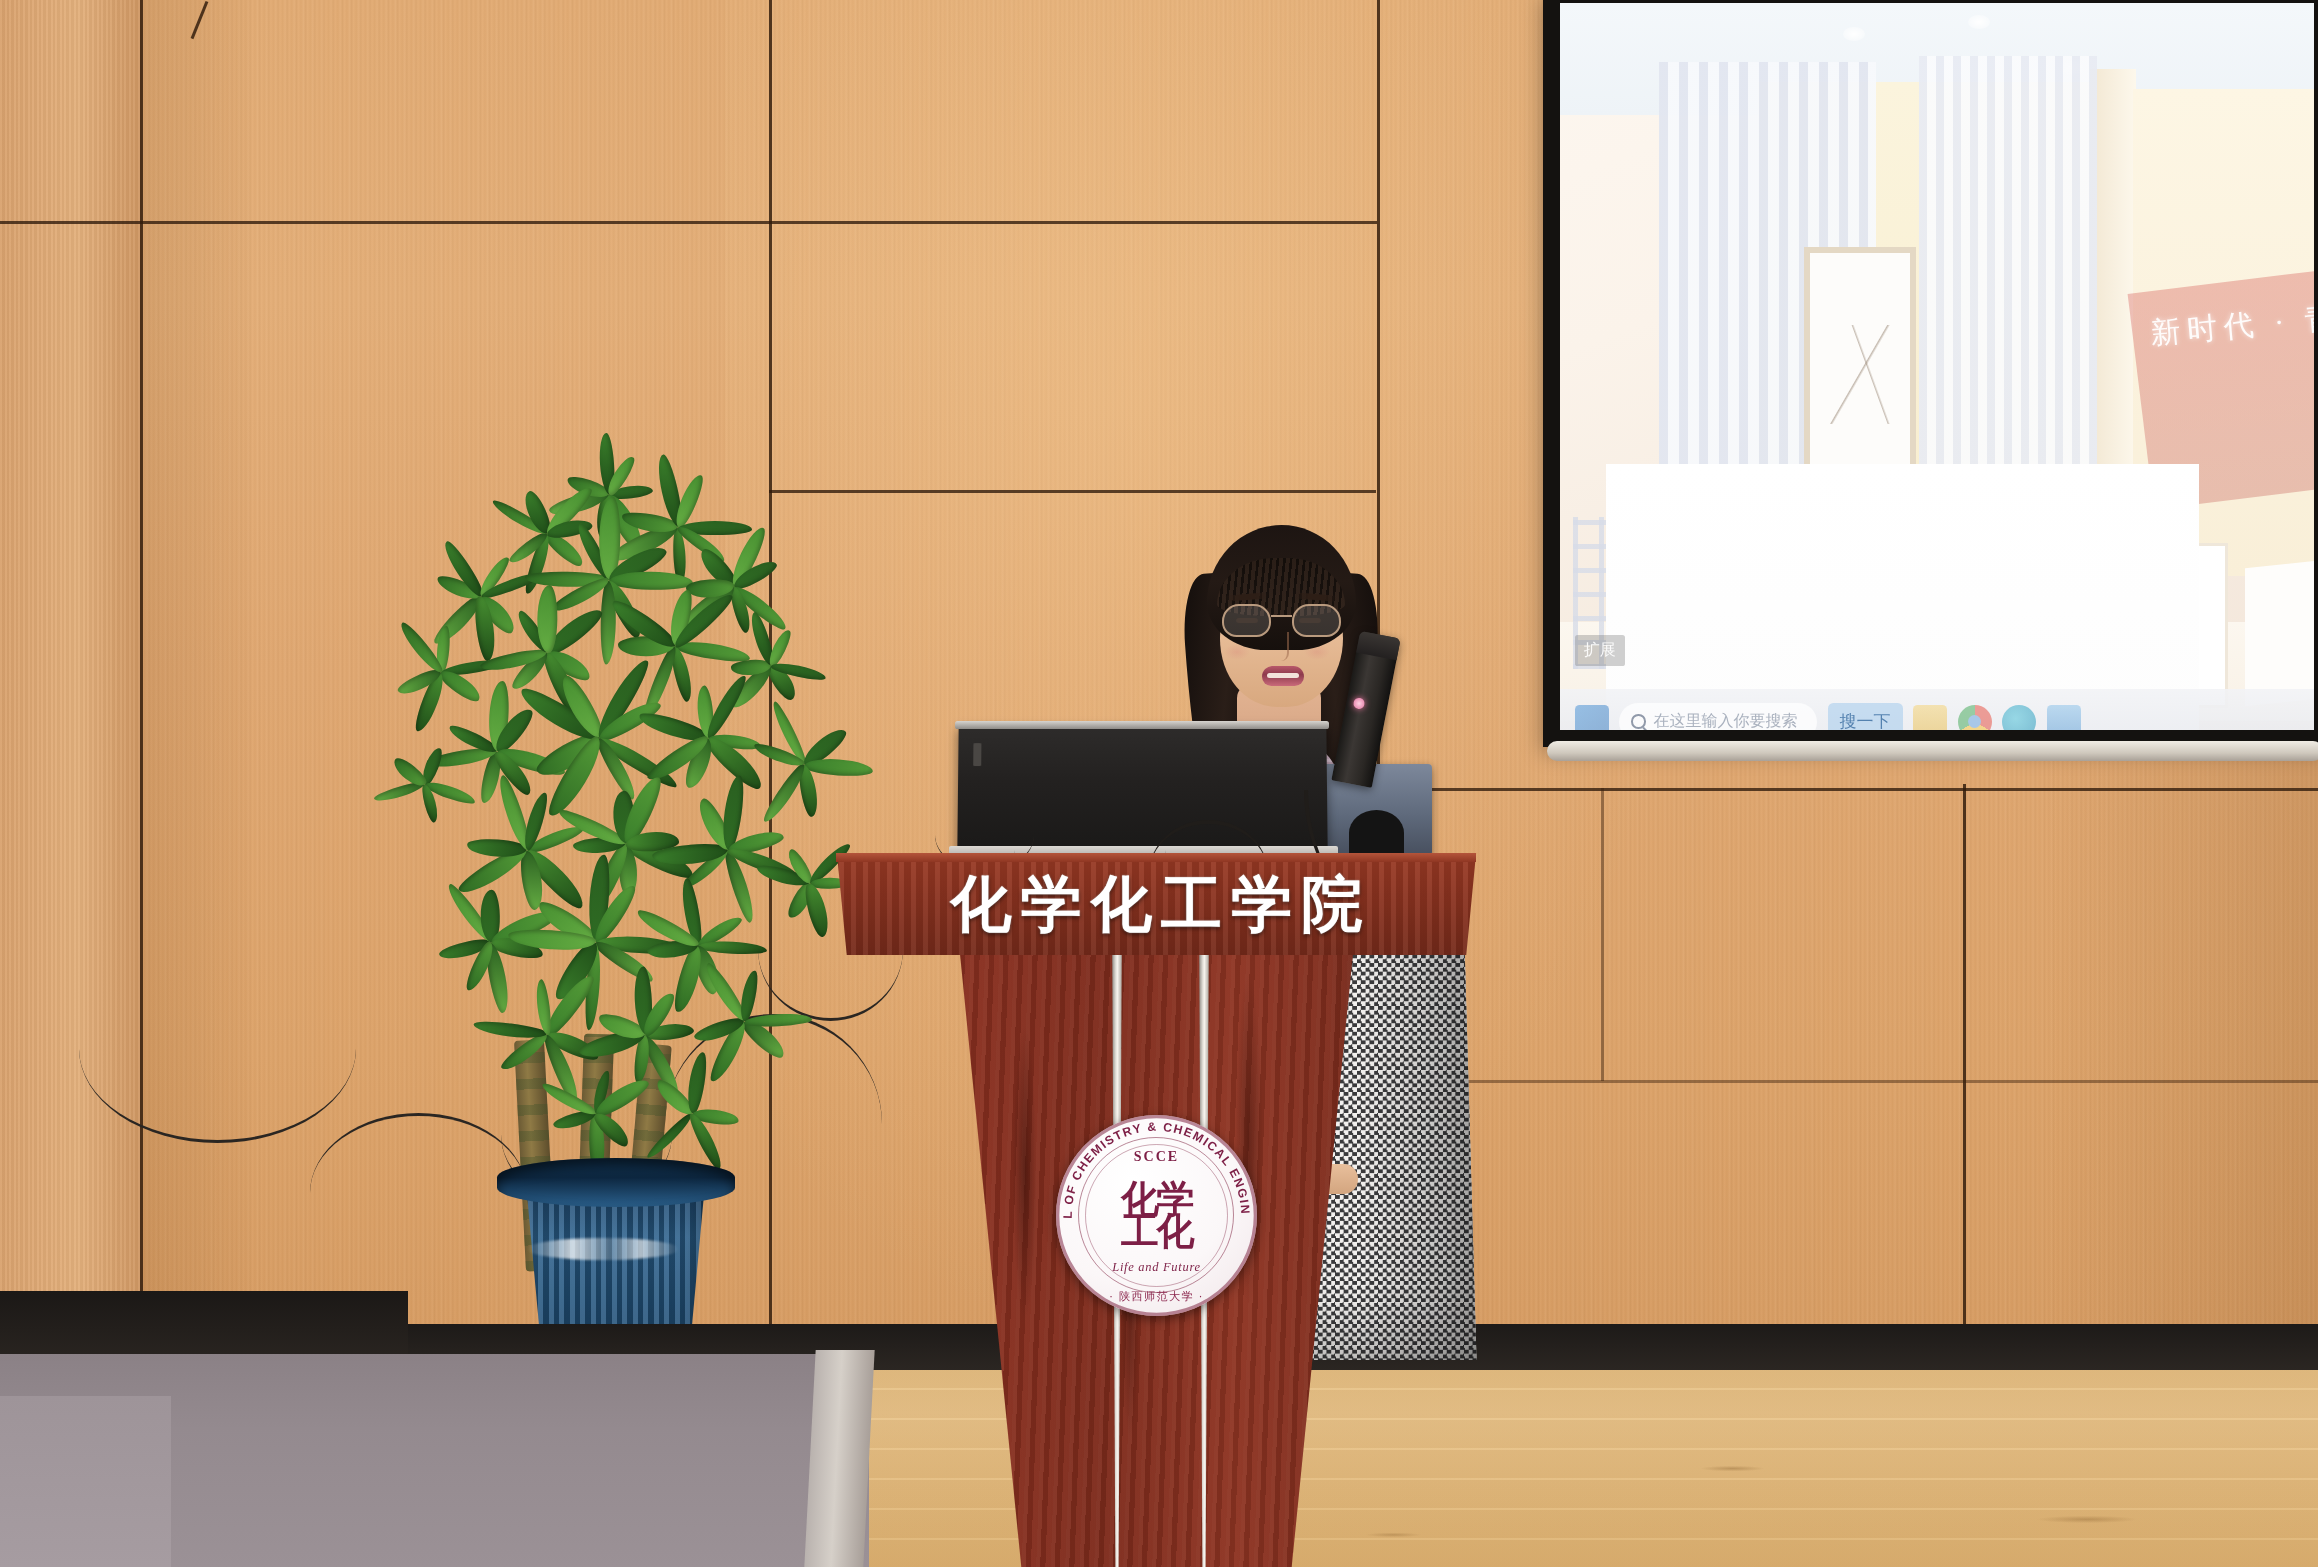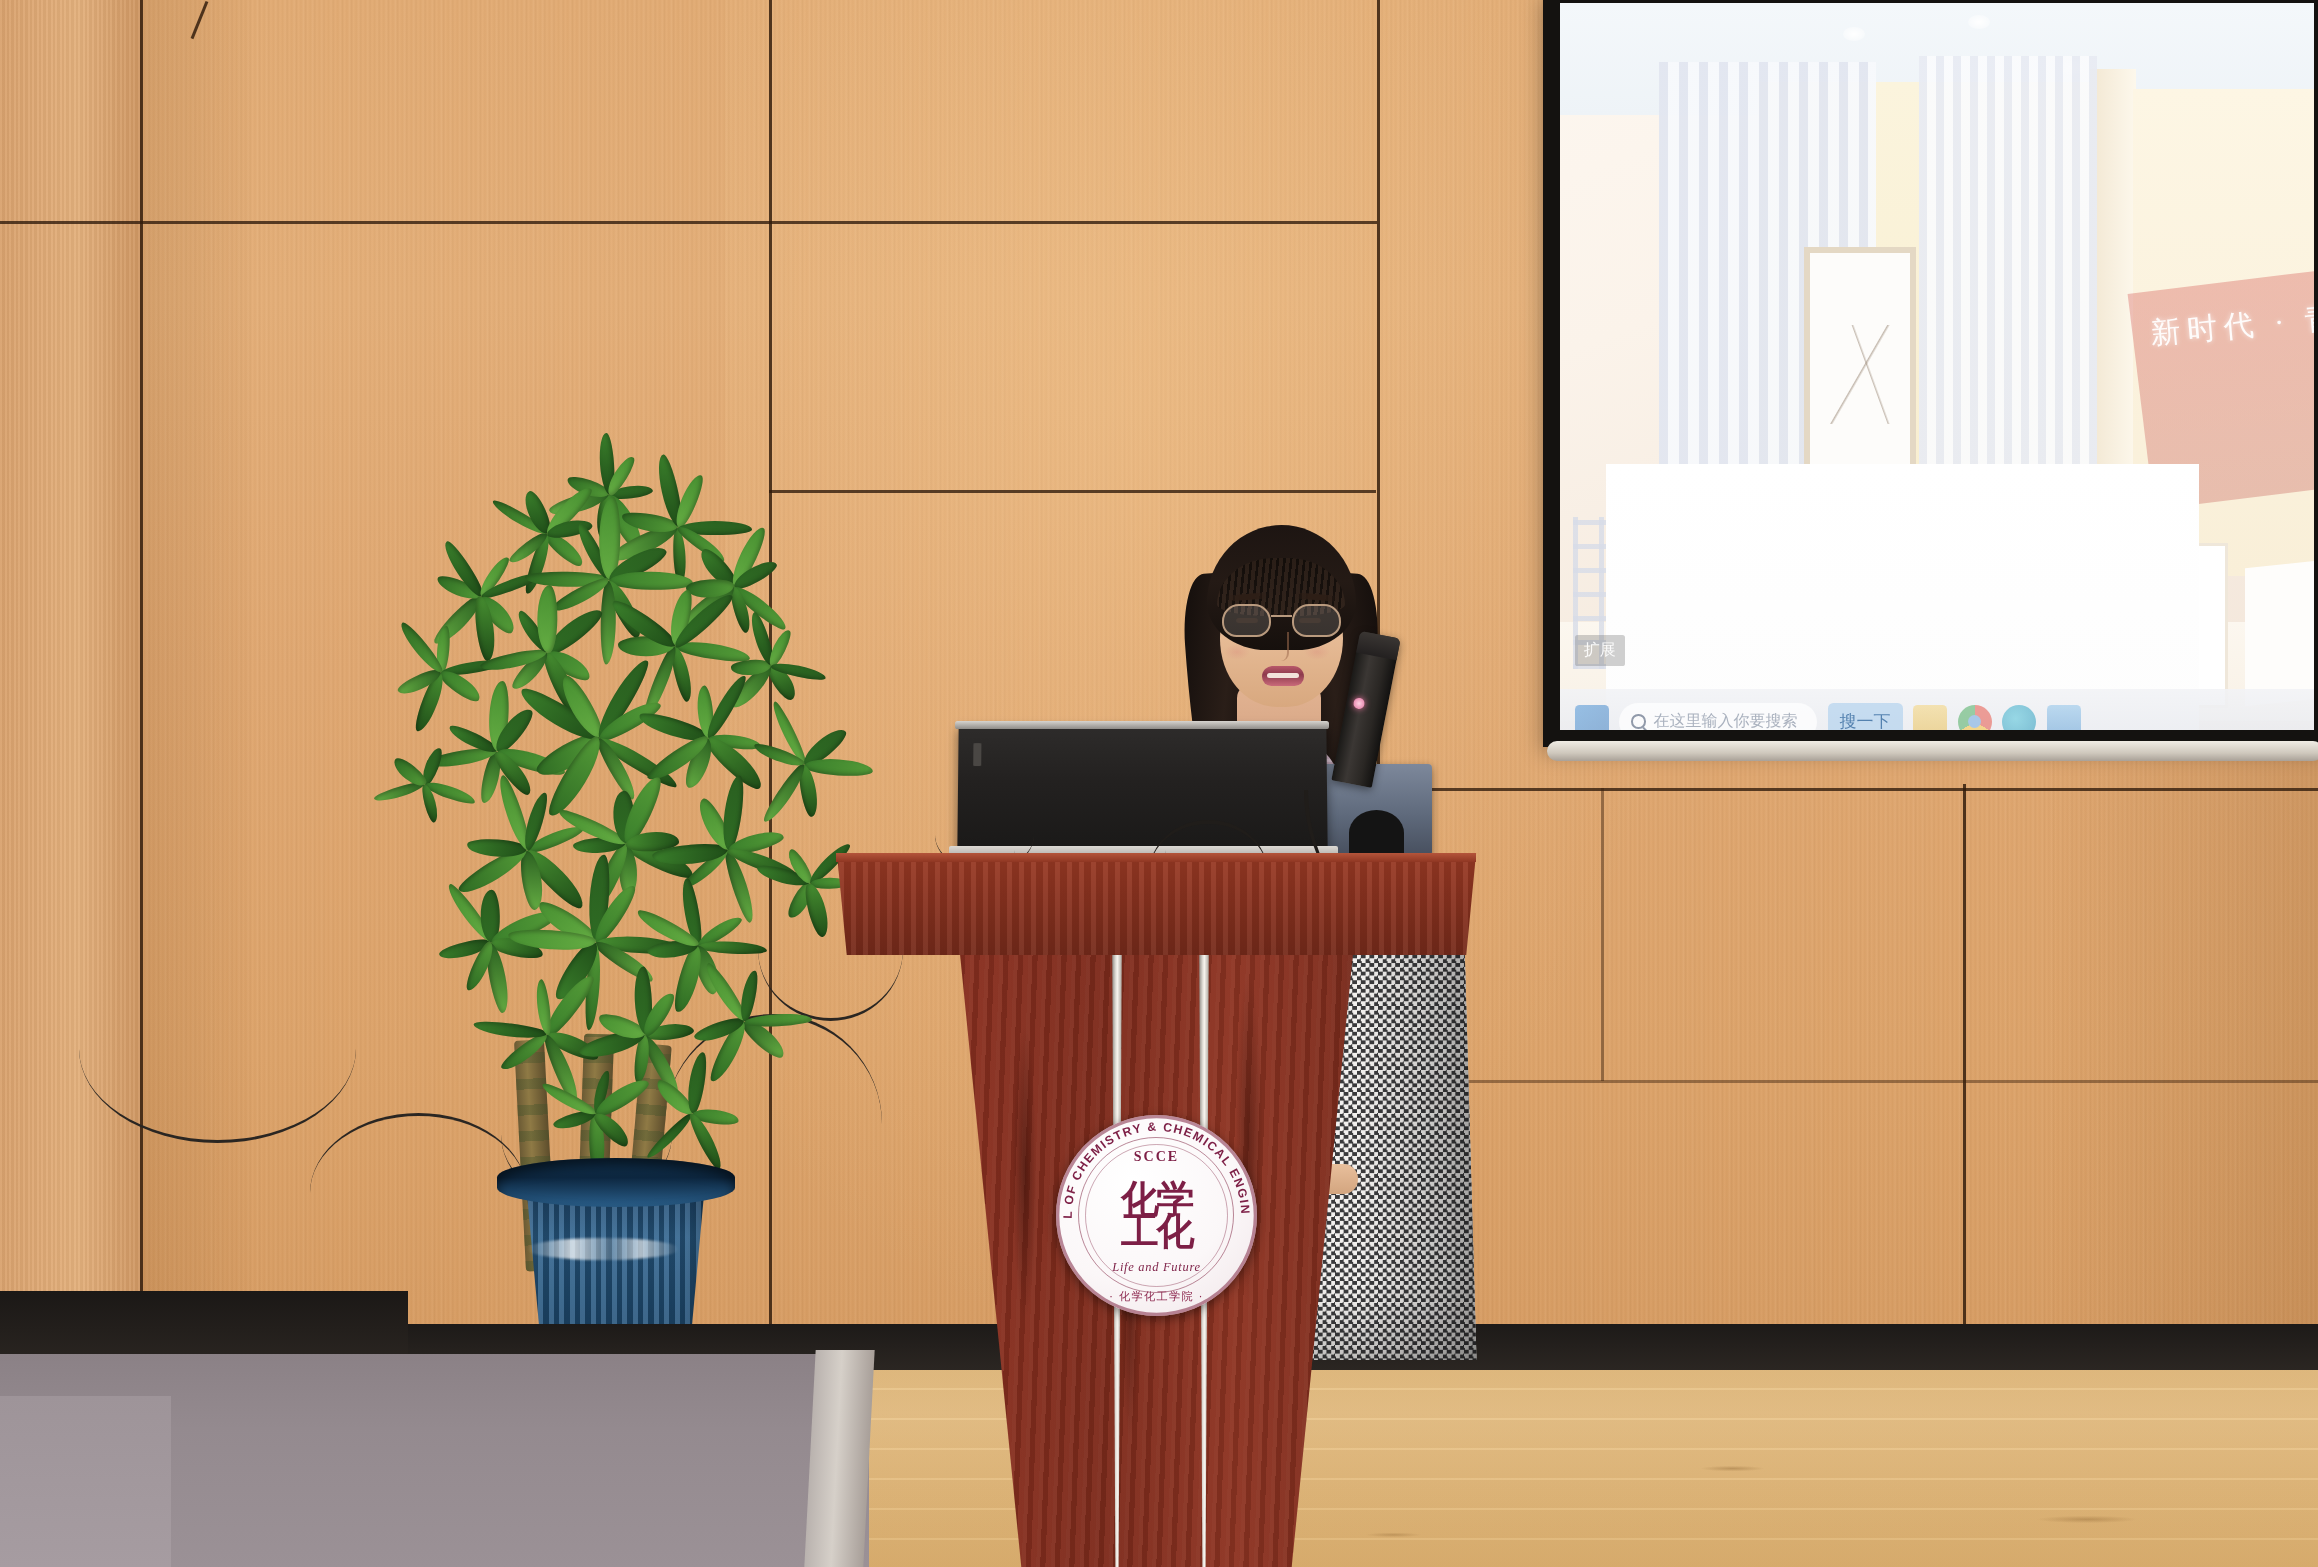--- a/index.html
+++ b/index.html
@@ -1206,21 +1206,22 @@
         <defs>
           <path id="arcTop" d="M 24 152.5 A 128.5 128.5 0 1 1 281 152.5"></path>
         </defs>
         <text text-anchor="middle">
           <textPath href="#arcTop" startOffset="50%" id="arc-outer">SCHOOL OF CHEMISTRY &amp; CHEMICAL ENGINEERING</textPath>
         </text>
       </svg>
       <div class="emblem-scce">SCCE</div>
       <div class="emblem-center">化学<br>工化</div>
       <div class="emblem-motto">Life and Future</div>
-      <div class="emblem-cn">· 化学化工学院 ·</div>
+      <div class="emblem-cn">· 陕西师范大学 ·</div>
     </div>
 
     <div class="podium-top"></div>
     <div class="podium-top-lip"></div>
+    <div class="podium-title nl">化学化工学院</div>
   </div>
 
 </div>
 
 
 </body></html>

